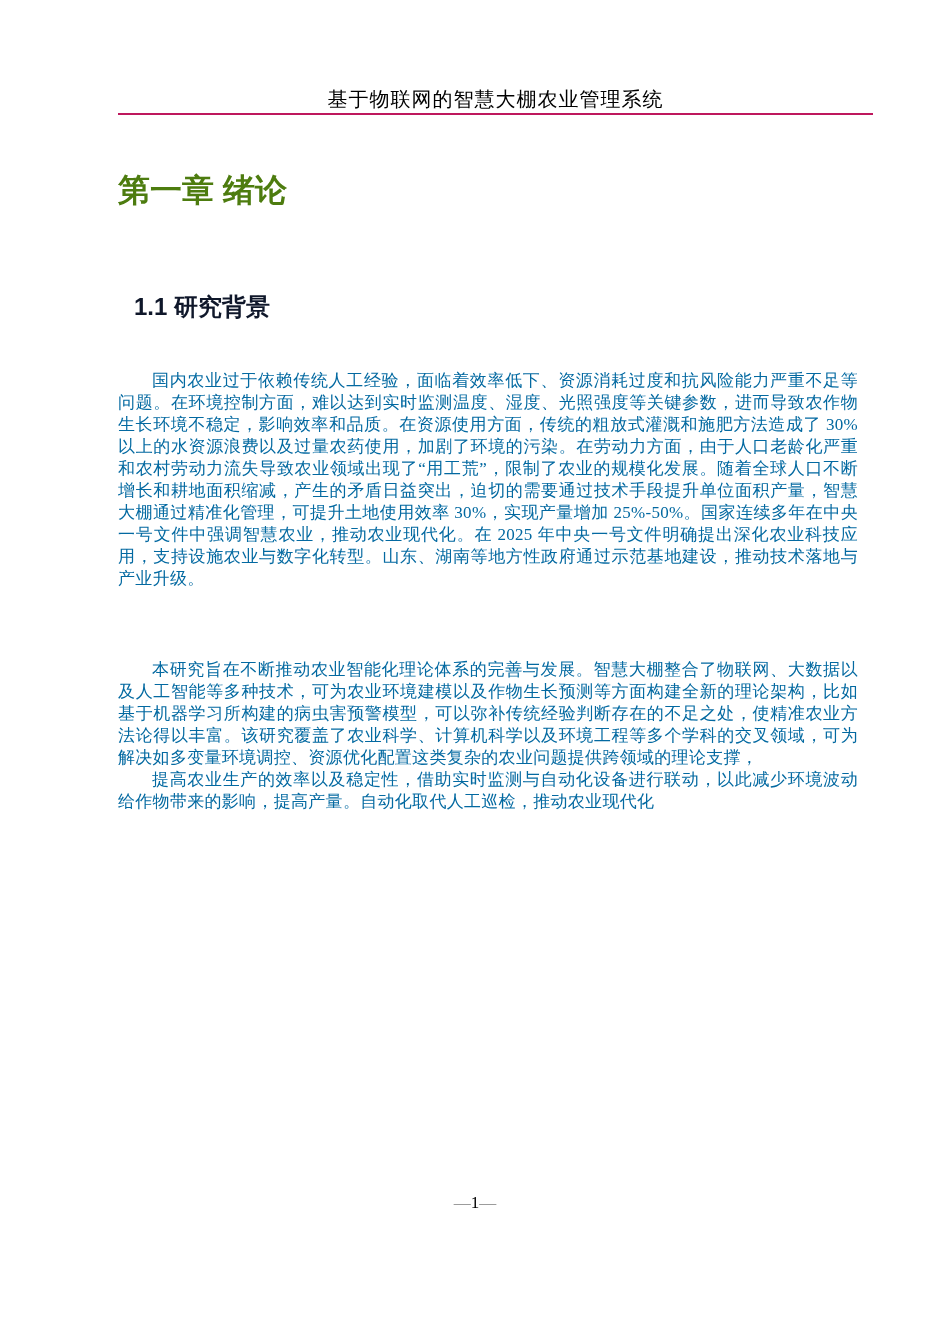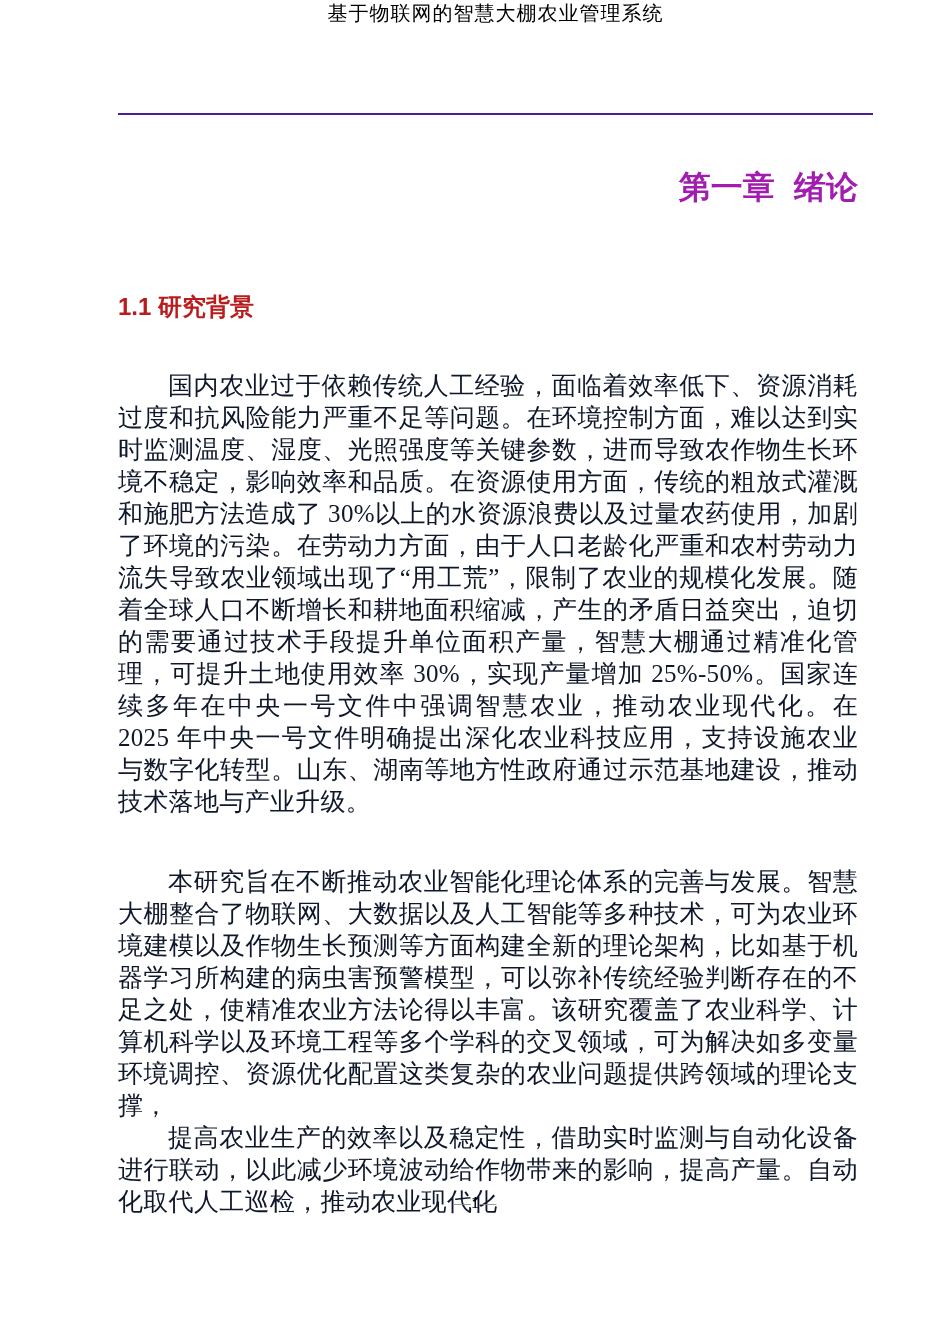--- a/index.html
+++ b/index.html
@@ -15,69 +15,69 @@
     overflow: hidden;
     font-family: "Liberation Serif", "DejaVu Serif", serif;
     color: #000000;
   }
   .header {
     position: absolute;
     left: 118px;
     right: 77px;
     top: 0;
     height: 113px;
-    border-bottom: 2px solid #4c1d95;
+    border-bottom: 2px solid #be185d;
     display: flex;
-    align-items: flex-start;
+    align-items: flex-end;
     justify-content: center;
   }
   .header-text {
     font-size: 20px;
     line-height: 26px;
     padding-bottom: 1px;
     color: #000000;
     letter-spacing: 1px;
   }
   .content {
     position: absolute;
     left: 118px;
     top: 0;
     width: 740px;
   }
   .chapter-title {
     margin: 170px 0 0 0;
-    text-align: right;
-    font-family: Liberation Mono, monospace;
+    text-align: left;
+    font-family: Liberation Sans, sans-serif;
     font-weight: bold;
     font-size: 32px;
     line-height: 40px;
-    color: #a21caf;
+    color: #4d7c0f;
   }
   .section-heading {
-    margin: 0;
+    margin: 16px;
     font-family: "Liberation Sans", "DejaVu Sans", sans-serif;
     font-weight: bold;
     font-size: 24px;
     line-height: 30px;
-    color: #b91c1c;
+    color: #0f172a;
     text-align: left;
   }
   #h11 { margin-top: 82px; }
   #h12 { margin-top: 24px; }
   .body-para {
     margin: 0;
-    font-size: 25px;
-    line-height: 32px;
+    font-size: 17px;
+    line-height: 22px;
     text-align: justify;
     text-indent: 2em;
     letter-spacing: 0.3px;
-    color: #0f172a;
+    color: #0369a1;
   }
   #p1 { margin-top: 48px; }
-  #p2 { margin-top: 48px; }
+  #p2 { margin-top: 69px; }
   #p3 { margin-top: 0; }
   .footer {
     position: absolute;
     left: 0;
     width: 950px;
     top: 1192px;
     text-align: center;
     font-size: 17px;
     line-height: 22px;
   }

